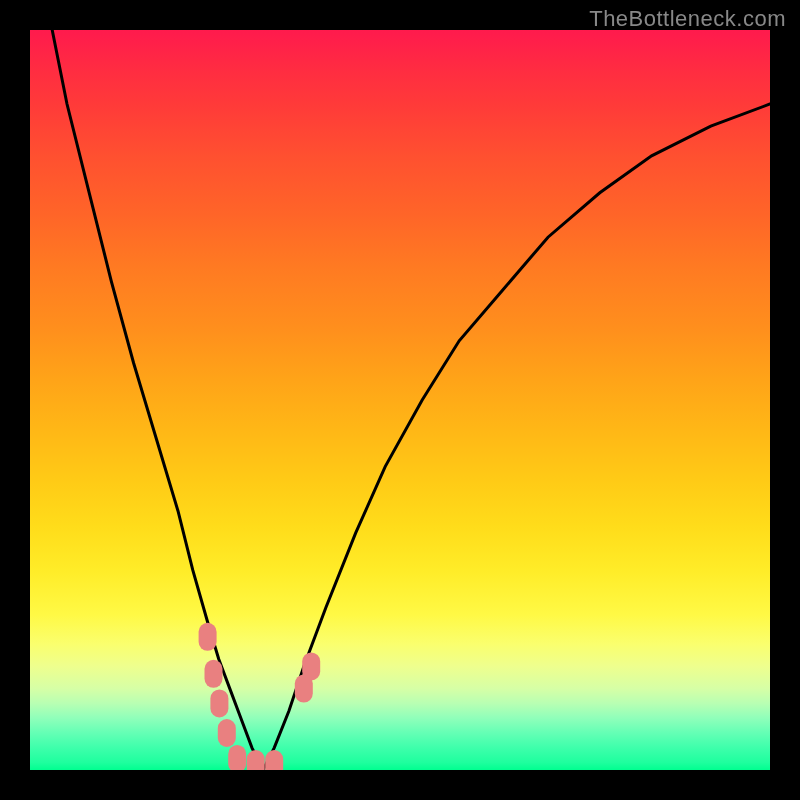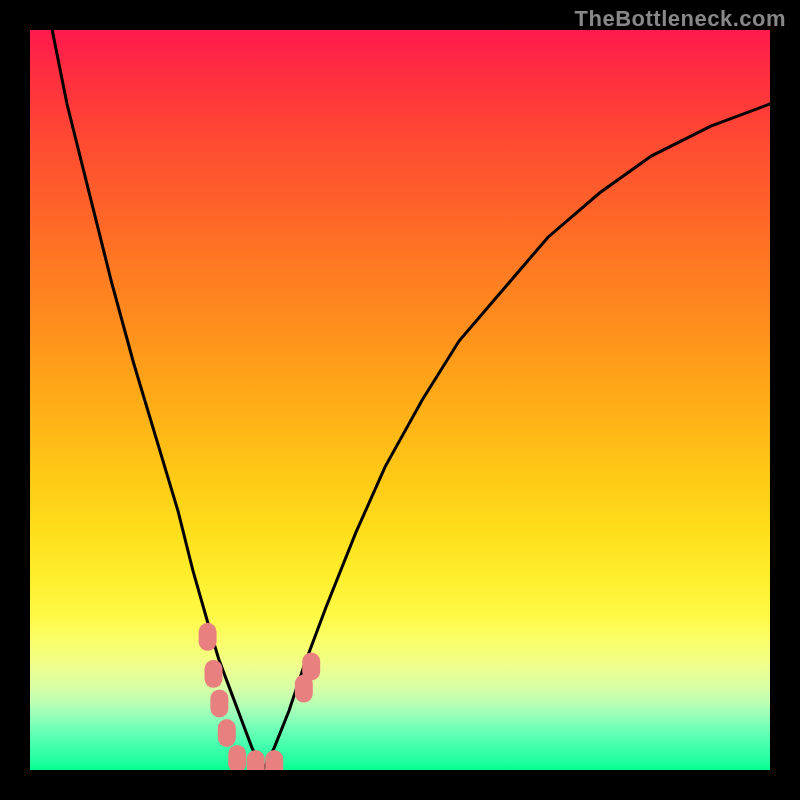--- a/index.html
+++ b/index.html
@@ -47,21 +47,21 @@
       #1eff9e 99%,
       #00ff90 100%
     );
   }
   .watermark {
     position: absolute;
     top: 6px;
     right: 14px;
     color: #888;
     font-size: 22px;
-    font-weight: 700;
+    font-weight: 400;
     letter-spacing: 0.5px;
   }
   svg.curves {
     position: absolute;
     left: 0;
     top: 0;
     width: 740px;
     height: 740px;
   }
 </style>

